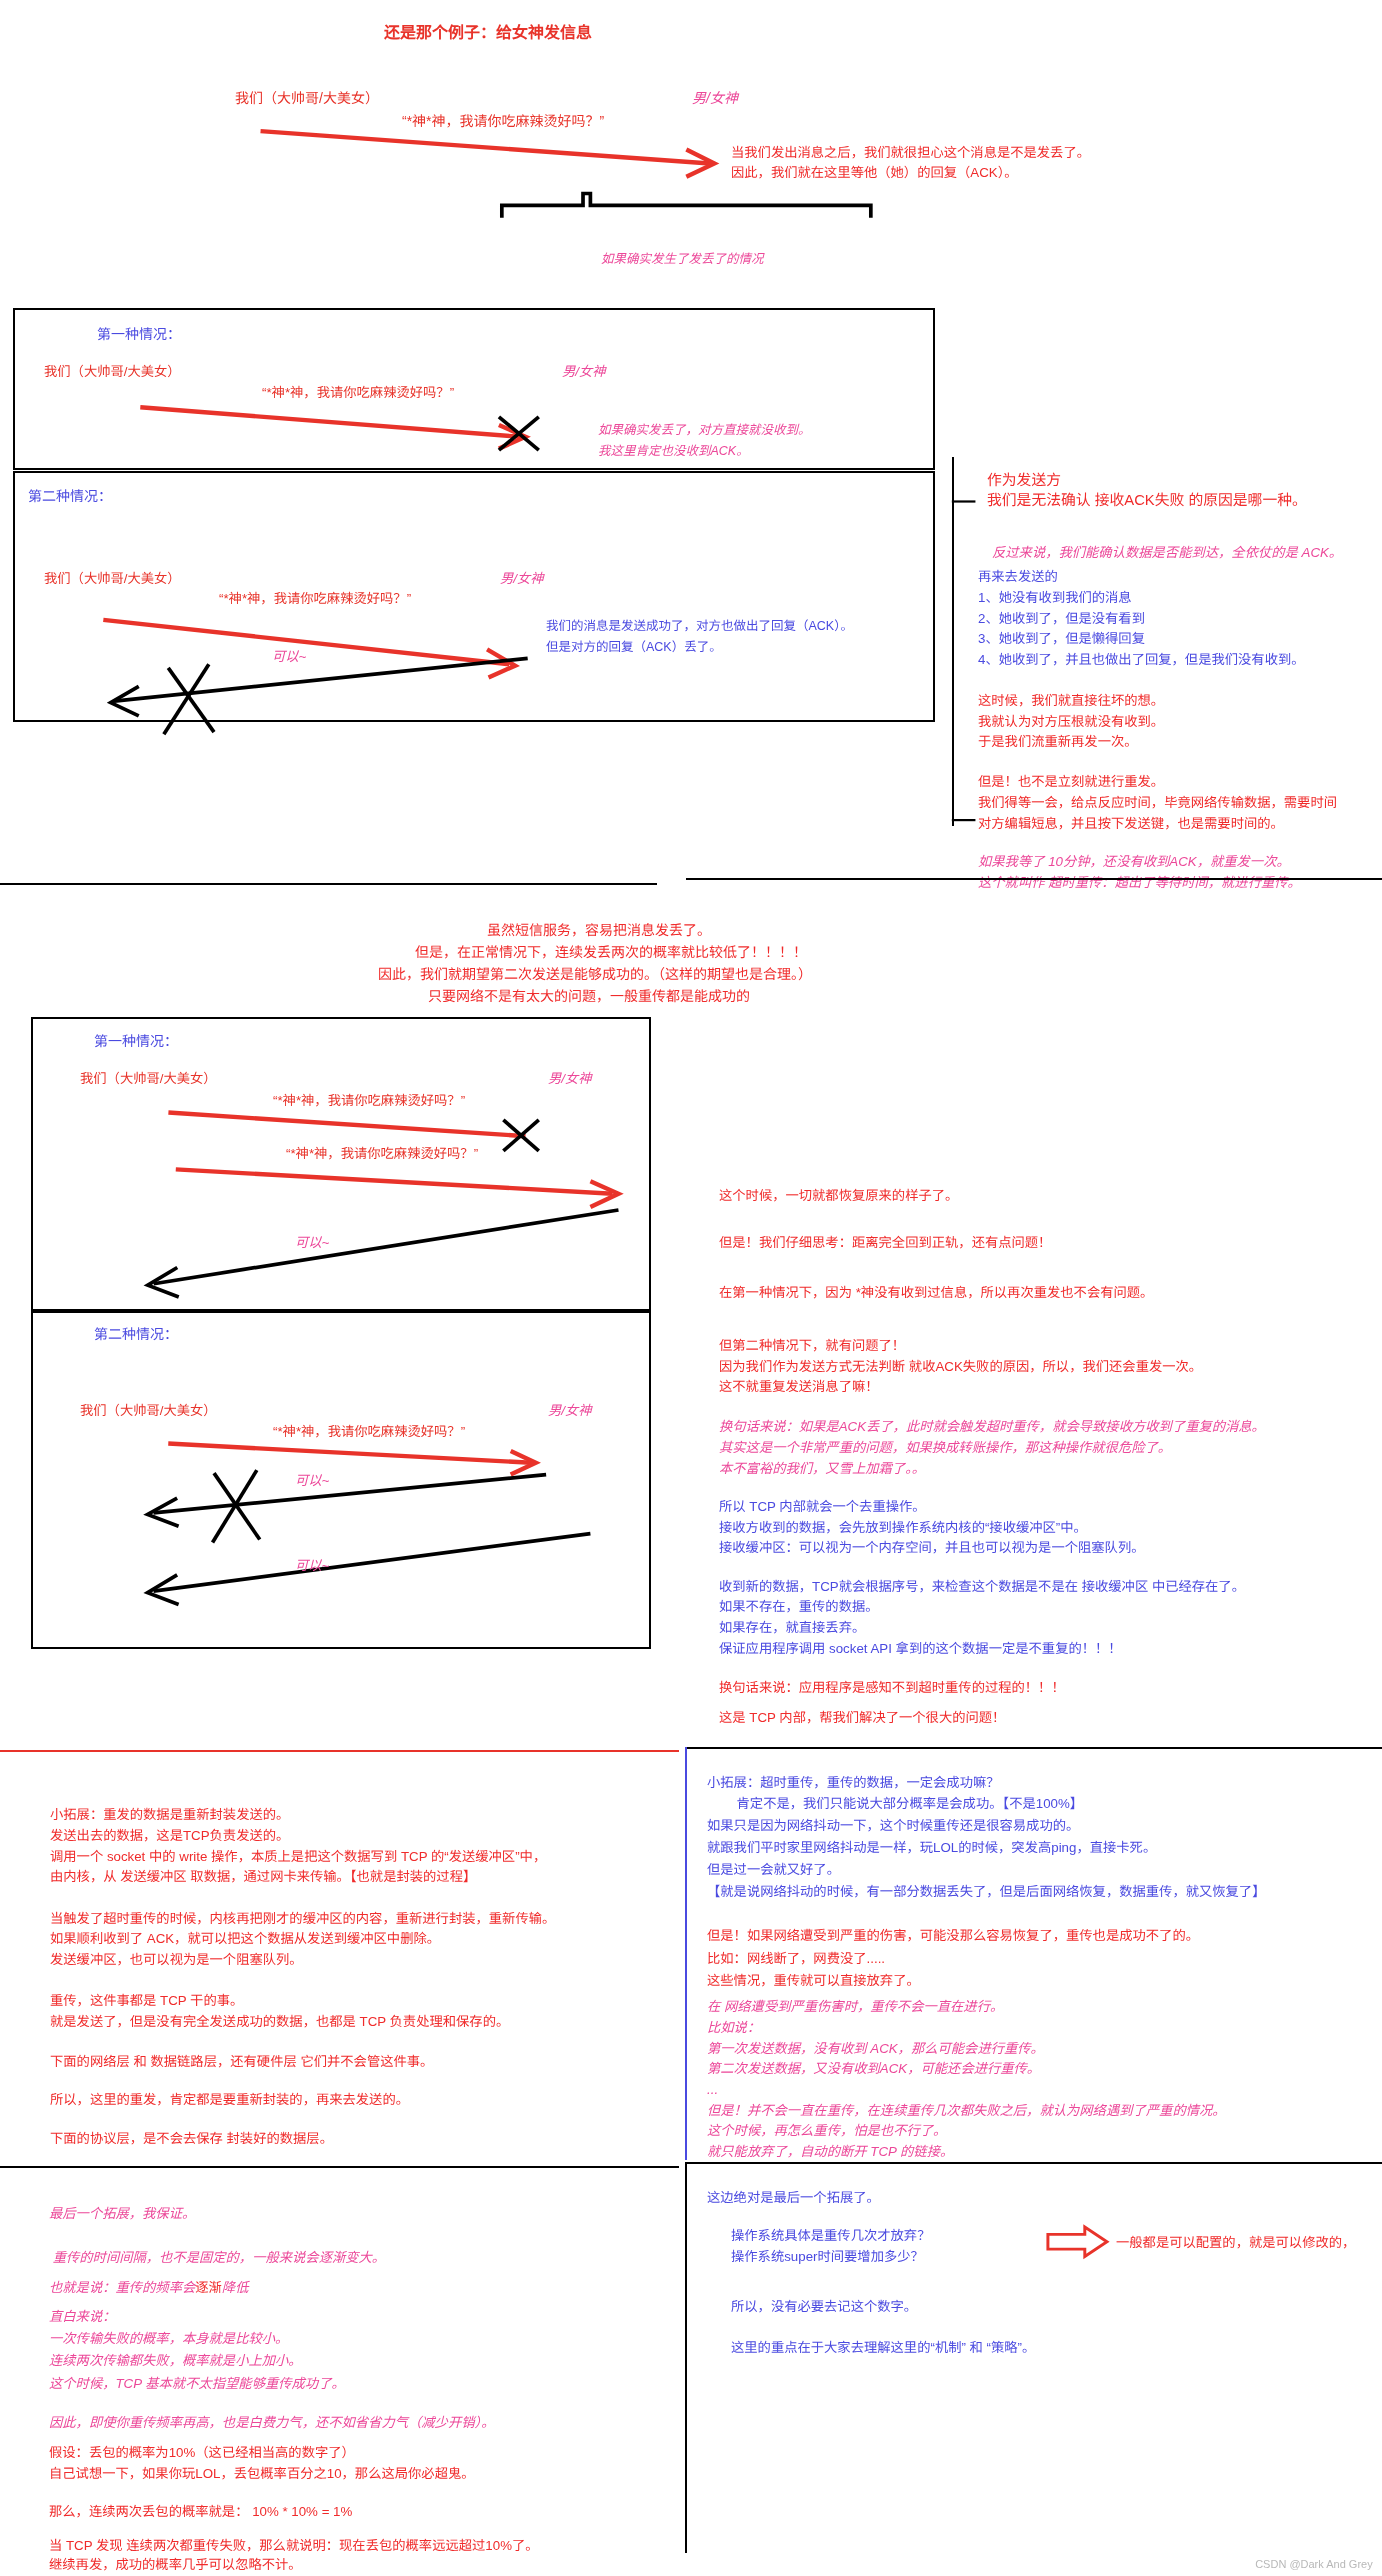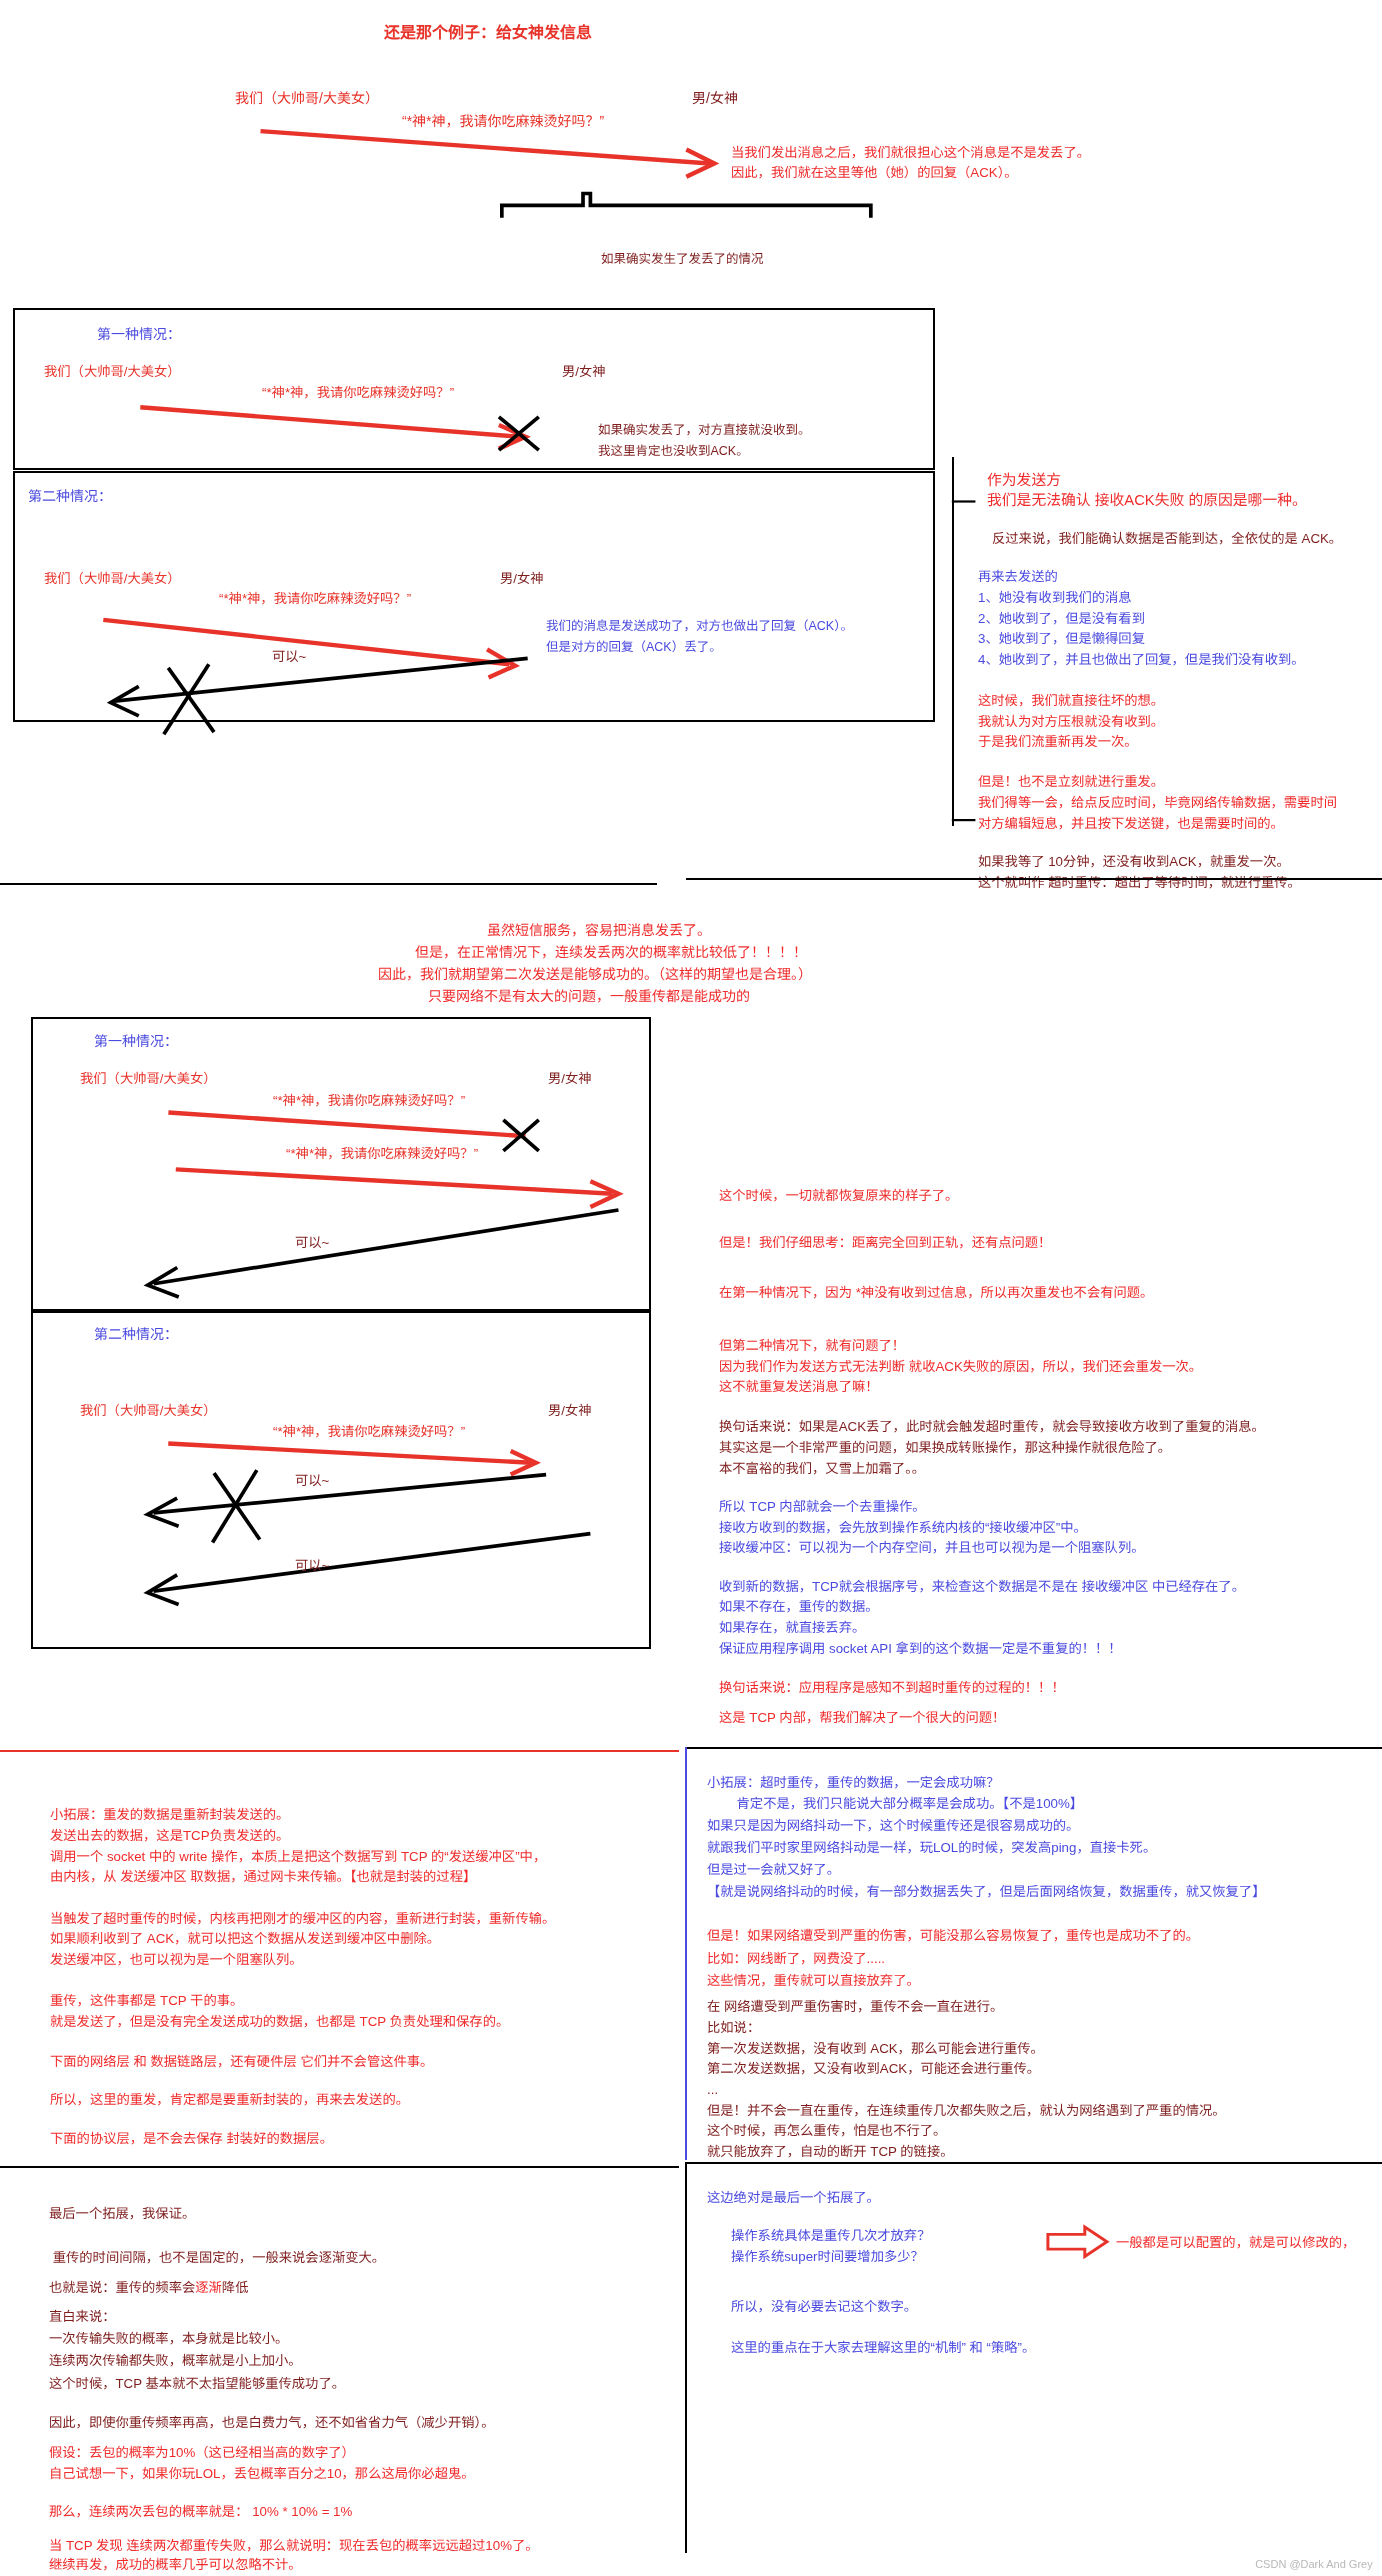--- a/index.html
+++ b/index.html
@@ -14,21 +14,21 @@
     position:relative;
     width:1383px;
     height:2576px;
     background:#fff;
     overflow:hidden;
   }
   .abs{position:absolute;white-space:pre;line-height:1.32;}
   .red{color:#e8332a;}
   .redb{color:#f02b2b;}
   .blue{color:#4a4ae0;}
-  .blk{color:#7f1d1d;}
+  .blk{color:#ec4899;font-style:italic;}
   .box{position:absolute;border:2.2px solid #000;box-sizing:border-box;}
   .hr-red{position:absolute;height:2.2px;background:#e8332a;}
   .hr-blk{position:absolute;height:2.2px;background:#000;}
   .vr-blue{position:absolute;width:2.2px;background:#4a4ae0;}
   .vr-blk{position:absolute;width:2.2px;background:#000;}
   svg{position:absolute;overflow:visible;pointer-events:none;}
   .t17{font-size:12.5px;} .t18{font-size:13.3px;} .t19{font-size:14px;}
   .t20{font-size:14.8px;} .t22{font-size:16px;}
   .wm{position:absolute;right:10.3px;bottom:5.9px;color:#b8b8b8;font-size:11px;}
 </style>
@@ -97,21 +97,21 @@
 
   <div class="vr-blk" style="left:952px;top:457px;height:369px;"></div>
   <svg style="left:0;top:0;width:1383px;height:885px;" viewBox="0 0 1874 1200" width="1383" height="885">
     <line x1="1290" y1="680" x2="1322" y2="680" stroke="#000" stroke-width="3"></line>
     <line x1="1290" y1="1112" x2="1322" y2="1112" stroke="#000" stroke-width="3"></line>
   </svg>
 
   <div class="abs redb t20" style="left:987px;top:471px;">作为发送方</div>
   <div class="abs redb t20" style="left:987px;top:491px;">我们是无法确认 接收ACK失败 的原因是哪一种。</div>
 
-  <div class="abs blk t18" style="left:992px;top:530px;">反过来说，我们能确认数据是否能到达，全依仗的是 ACK。</div>
+  <div class="abs blk t18" style="left:992px;top:544px;">反过来说，我们能确认数据是否能到达，全依仗的是 ACK。</div>
 
   <div class="abs blue t18" style="left:978px;top:568px;">再来去发送的</div>
   <div class="abs blue t18" style="left:978px;top:589px;">1、她没有收到我们的消息</div>
   <div class="abs blue t18" style="left:978px;top:610px;">2、她收到了，但是没有看到</div>
   <div class="abs blue t18" style="left:978px;top:630px;">3、她收到了，但是懒得回复</div>
   <div class="abs blue t18" style="left:978px;top:651px;">4、她收到了，并且也做出了回复，但是我们没有收到。</div>
 
   <div class="abs redb t18" style="left:978px;top:692px;">这时候，我们就直接往坏的想。</div>
   <div class="abs redb t18" style="left:978px;top:713px;">我就认为对方压根就没有收到。</div>
   <div class="abs redb t18" style="left:978px;top:733px;">于是我们流重新再发一次。</div>

